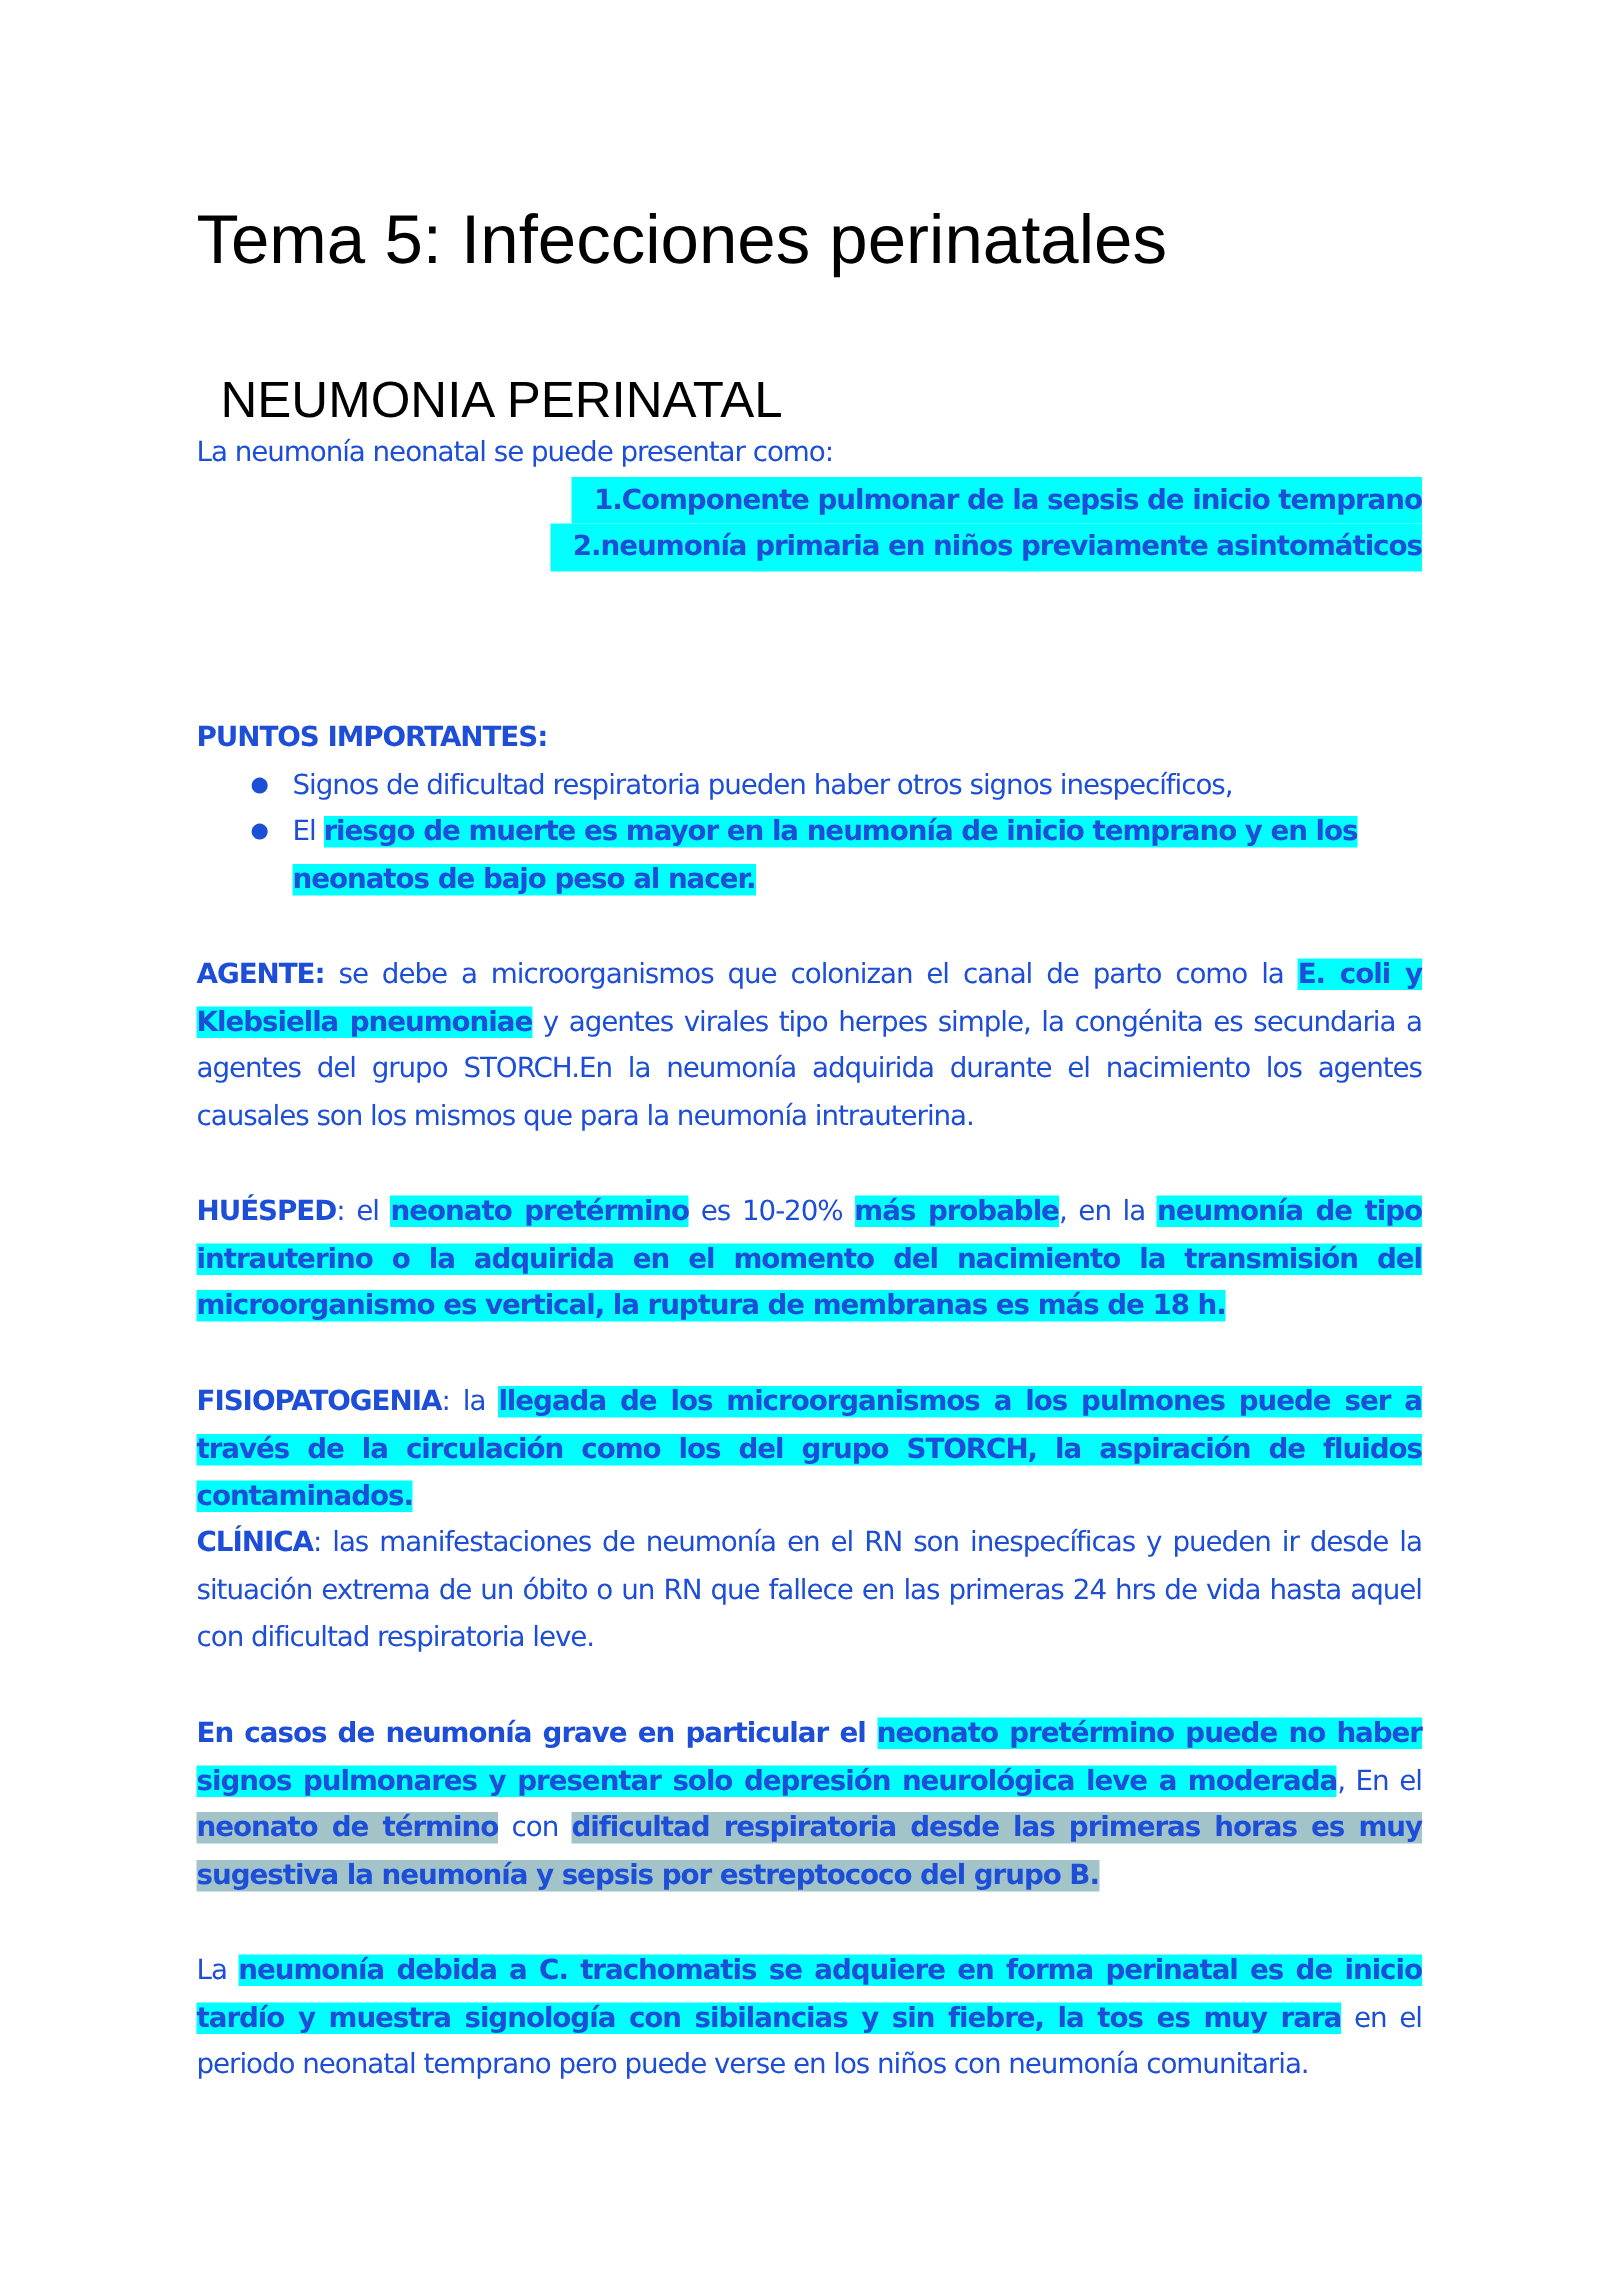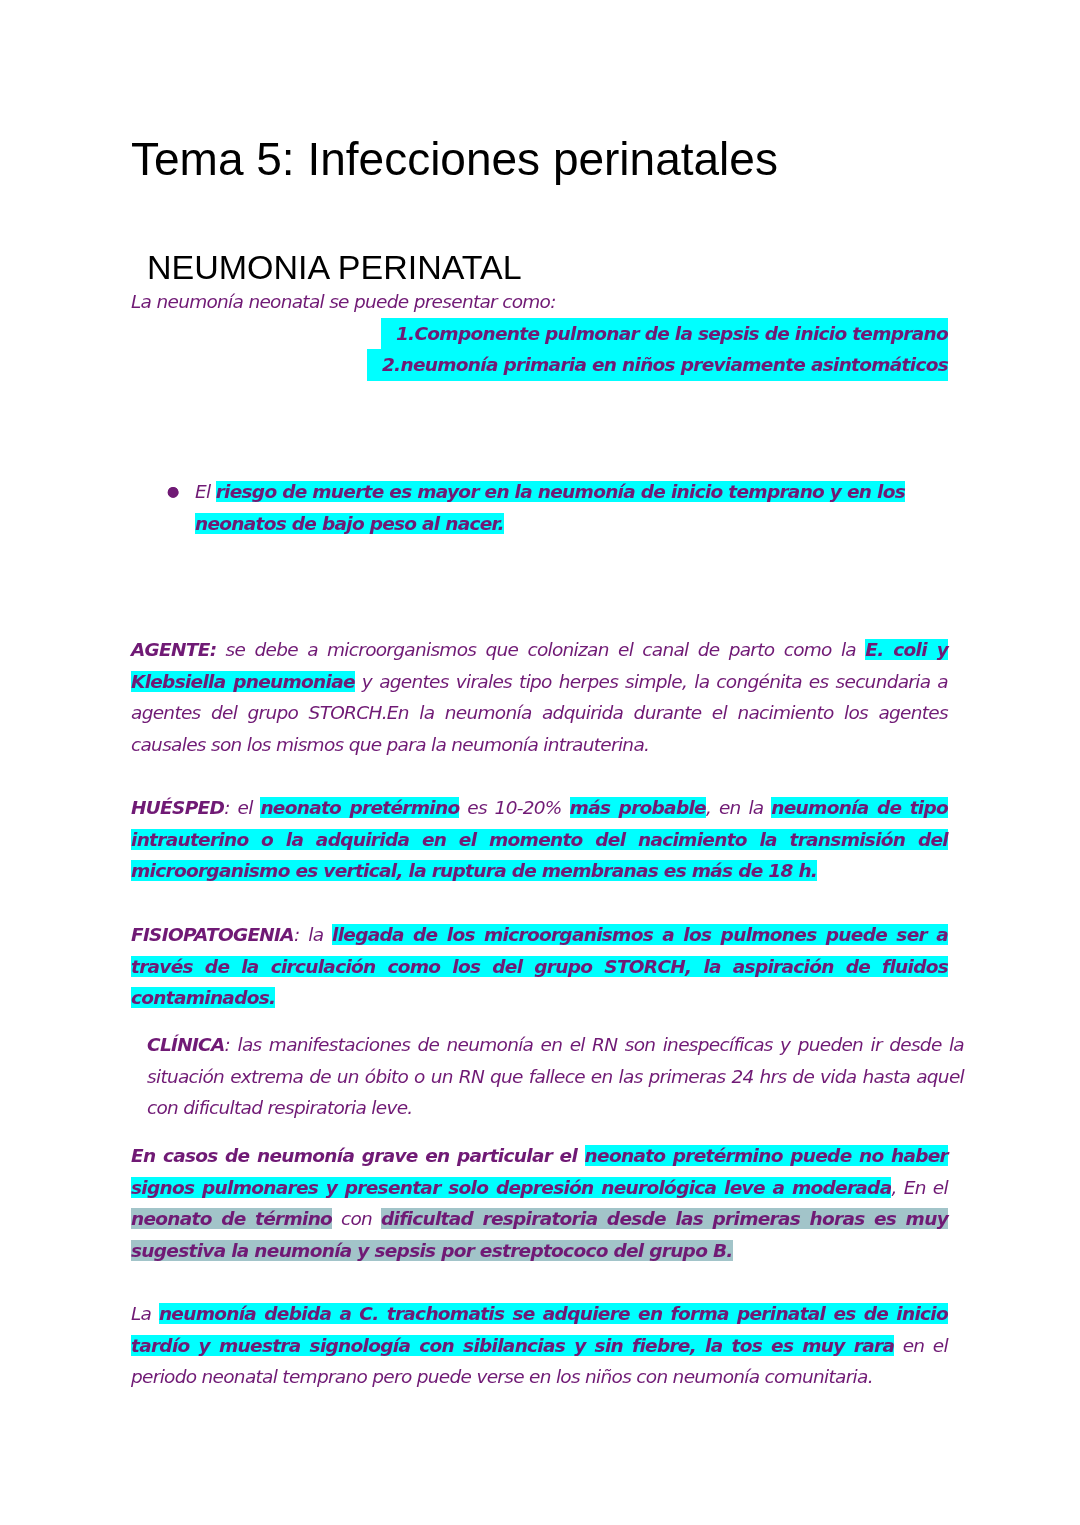--- a/index.html
+++ b/index.html
@@ -1,20 +1,20 @@
 <!DOCTYPE html>
 <html><head>
 <meta charset="utf-8">
 <style>
   html, body { margin: 0; padding: 0; background: #ffffff; }
   body { width: 1080px; height: 1525px; position: relative; overflow: hidden; color: #111; }
   .page { position: absolute; left: 131px; top: 0; width: 817px; }
   .title { position: absolute; top: 130px; left: 0; font-family: "Liberation Sans", sans-serif; font-size: 46px; line-height: 58px; color: #000; white-space: nowrap; text-align: right; }
   .h2 { position: absolute; top: 228px; left: 0; font-family: "Liberation Sans", sans-serif; font-size: 34px; line-height: 46px; color: #000; white-space: nowrap; }
-  .txt { font-family: "DejaVu Sans", sans-serif; font-size: 18.5px; line-height: 31.7px; letter-spacing: -0.7px; color: #701a75; font-style: italic; }
+  .txt { font-family: "DejaVu Sans", sans-serif; font-size: 18.5px; line-height: 31.7px; letter-spacing: -0.7px; color: #1d4ed8; }
   .block { position: absolute; left: 0; width: 817px; }
   .just { text-align: justify; text-align-last: left; }
   .b { font-weight: bold; }
   .hl { background: #00ffff; }
   .hg { background: #a2c4c9; }
   ol.num { list-style: none; margin: 0; padding: 0; text-align: right; }
   ol.num li { position: relative; padding-left: 64px; white-space: nowrap; }
   ol.num li .hlrow { background: #00ffff; margin-left: -33px; padding-left: 0; display: inline-block; }
   ol.num li .n { display: inline-block; width: 33px; font-weight: bold; }
   ul.bul { list-style: none; margin: 0; padding: 0; }
@@ -32,39 +32,40 @@
 
   <div class="block txt" style="top:286px;">
     <div>La neumonía neonatal se puede presentar como:</div>
     <ol class="num">
       <li><span class="hlrow b"><span class="n">1.</span><span>Componente pulmonar de la sepsis de inicio temprano</span></span></li>
       <li><span class="hlrow b"><span class="n">2.</span><span>neumonía primaria en niños previamente asintomáticos</span></span></li>
     </ol>
   </div>
 
   <div class="block txt" style="top:476px;">
+    <div class="b">PUNTOS IMPORTANTES:</div>
     <ul class="bul">
-      <li><span class="dot">●</span></li>
+      <li><span class="dot">●</span><span>Signos de dificultad respiratoria pueden haber otros signos inespecíficos,</span></li>
       <li style="padding-right:0;"><span class="dot">●</span><span>El </span><span class="hl b">riesgo de muerte es mayor en la neumonía de inicio temprano y en los neonatos de bajo peso al nacer.</span></li>
     </ul>
   </div>
 
   <p class="block txt just" style="top:634px;margin:0;">
     <span class="b">AGENTE:</span><span> se debe a microorganismos que colonizan el canal de parto como la </span><span class="hl b">E. coli y Klebsiella pneumoniae</span><span> y agentes virales tipo herpes simple, la congénita es secundaria a agentes del grupo STORCH.En la neumonía adquirida durante el nacimiento los agentes causales son los mismos que para la neumonía intrauterina.</span>
   </p>
 
   <p class="block txt just" style="top:792px;margin:0;">
     <span class="b">HUÉSPED</span><span>: el </span><span class="hl b">neonato pretérmino</span><span> es 10-20% </span><span class="hl b">más probable</span><span>, en la </span><span class="hl b">neumonía de tipo intrauterino o la adquirida en el momento del nacimiento la transmisión del microorganismo es vertical, la ruptura de membranas es más de 18 h.</span>
   </p>
 
   <p class="block txt just" style="top:919px;margin:0;">
     <span class="b">FISIOPATOGENIA</span><span>: la </span><span class="hl b">llegada de los microorganismos a los pulmones puede ser a través de la circulación como los del grupo STORCH, la aspiración de fluidos contaminados.</span>
   </p>
 
-  <p class="block txt just" style="top:1013px;margin:16px;">
+  <p class="block txt just" style="top:1013px;margin:0;">
     <span class="b">CLÍNICA</span><span>: las manifestaciones de neumonía en el RN son inespecíficas y pueden ir desde la situación extrema de un óbito o un RN que fallece en las primeras 24 hrs de vida hasta aquel con dificultad respiratoria leve.</span>
   </p>
 
   <p class="block txt just" style="top:1140px;margin:0;">
     <span class="b">En casos de neumonía grave en particular el </span><span class="hl b">neonato pretérmino puede no haber signos pulmonares y presentar solo depresión neurológica leve a moderada</span><span>, En el </span><span class="hg b">neonato de término</span><span> con </span><span class="hg b">dificultad respiratoria desde las primeras horas es muy sugestiva la neumonía y sepsis por estreptococo del grupo B.</span>
   </p>
 
   <p class="block txt just" style="top:1298px;margin:0;">
     <span>La </span><span class="hl b">neumonía debida a C. trachomatis se adquiere en forma perinatal es de inicio tardío y muestra signología con sibilancias y sin fiebre, la tos es muy rara</span><span> en el periodo neonatal temprano pero puede verse en los niños con neumonía comunitaria.</span>
   </p>

